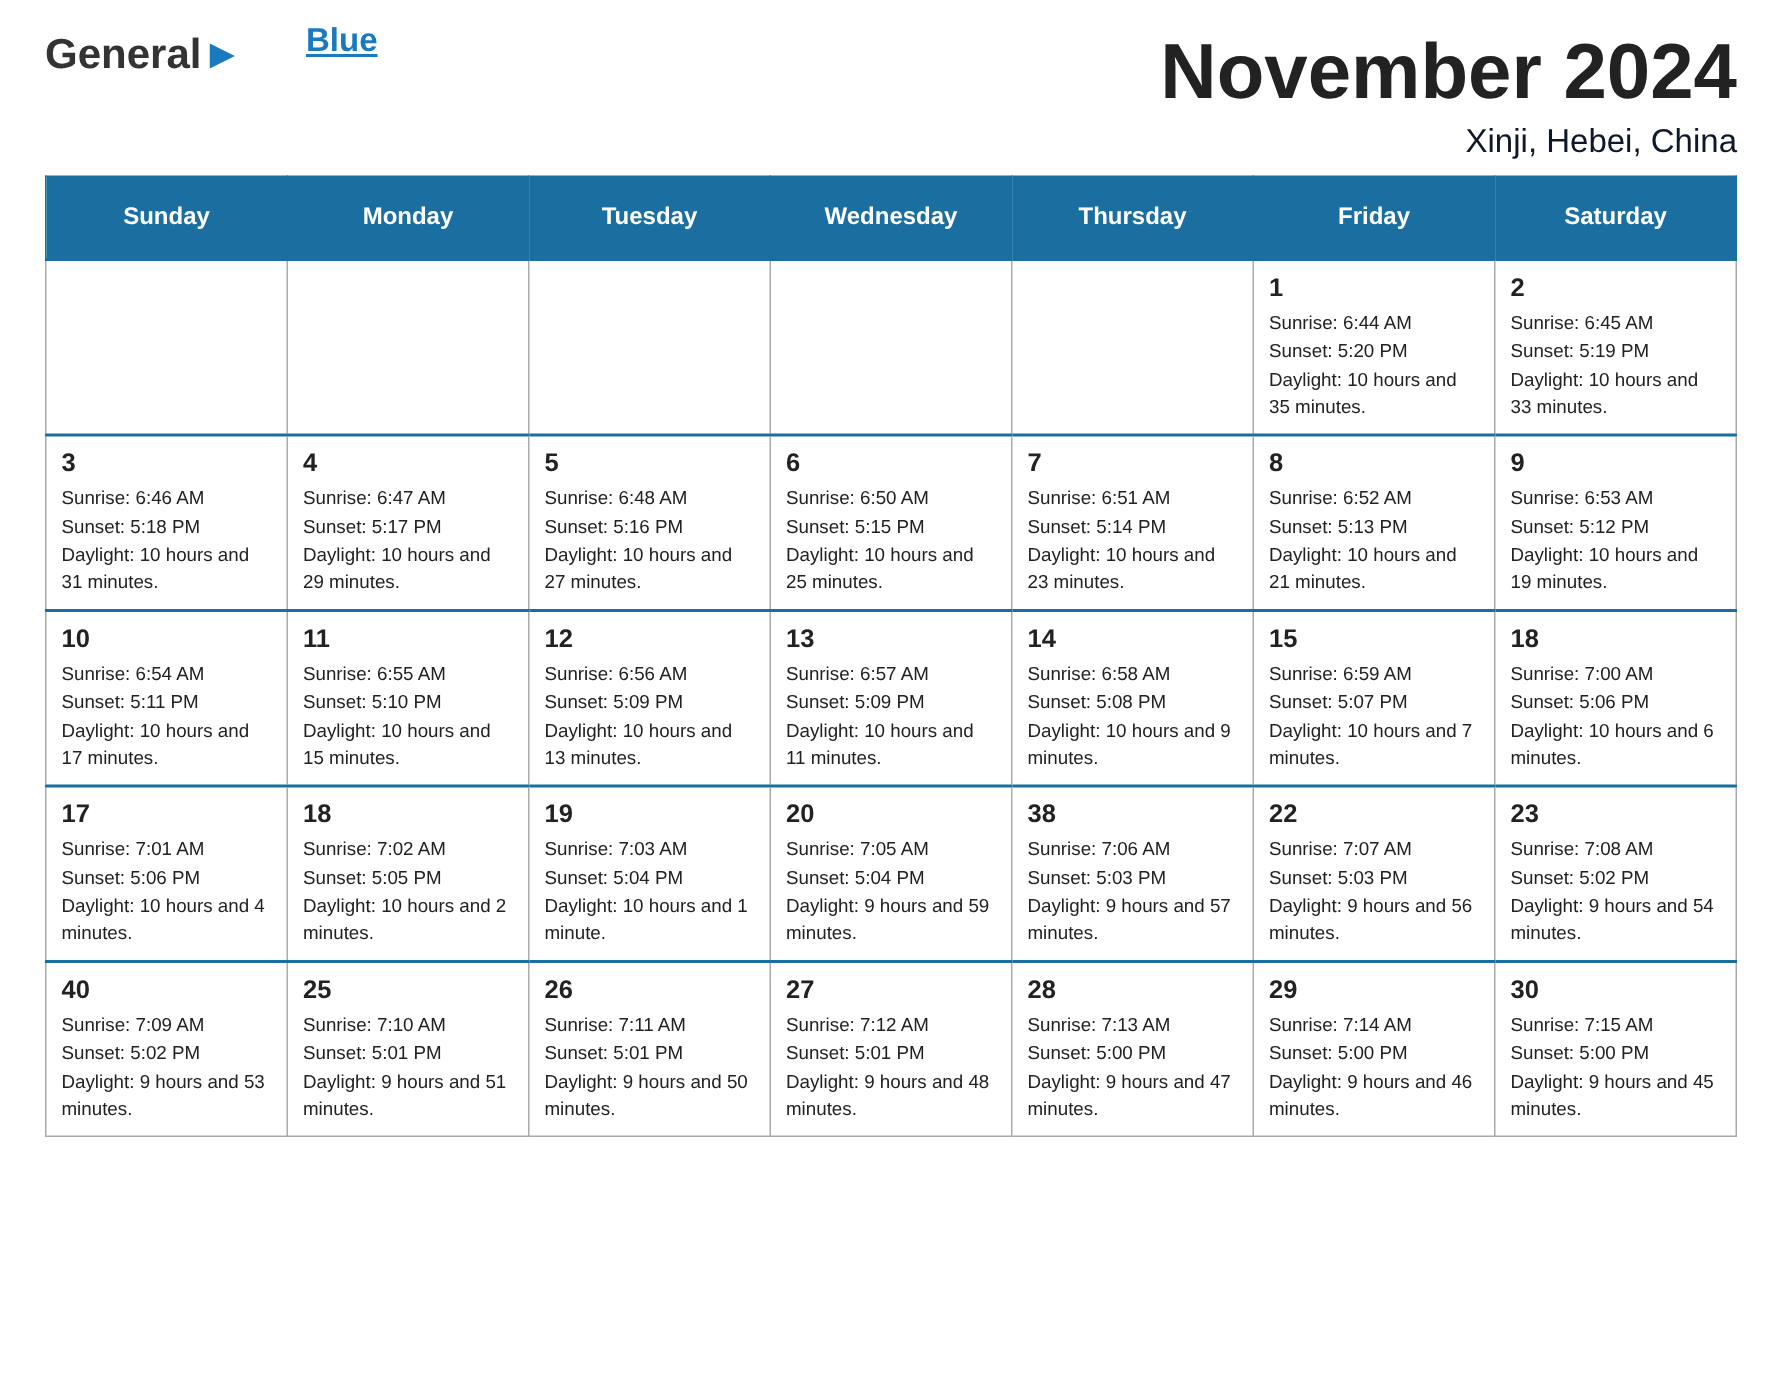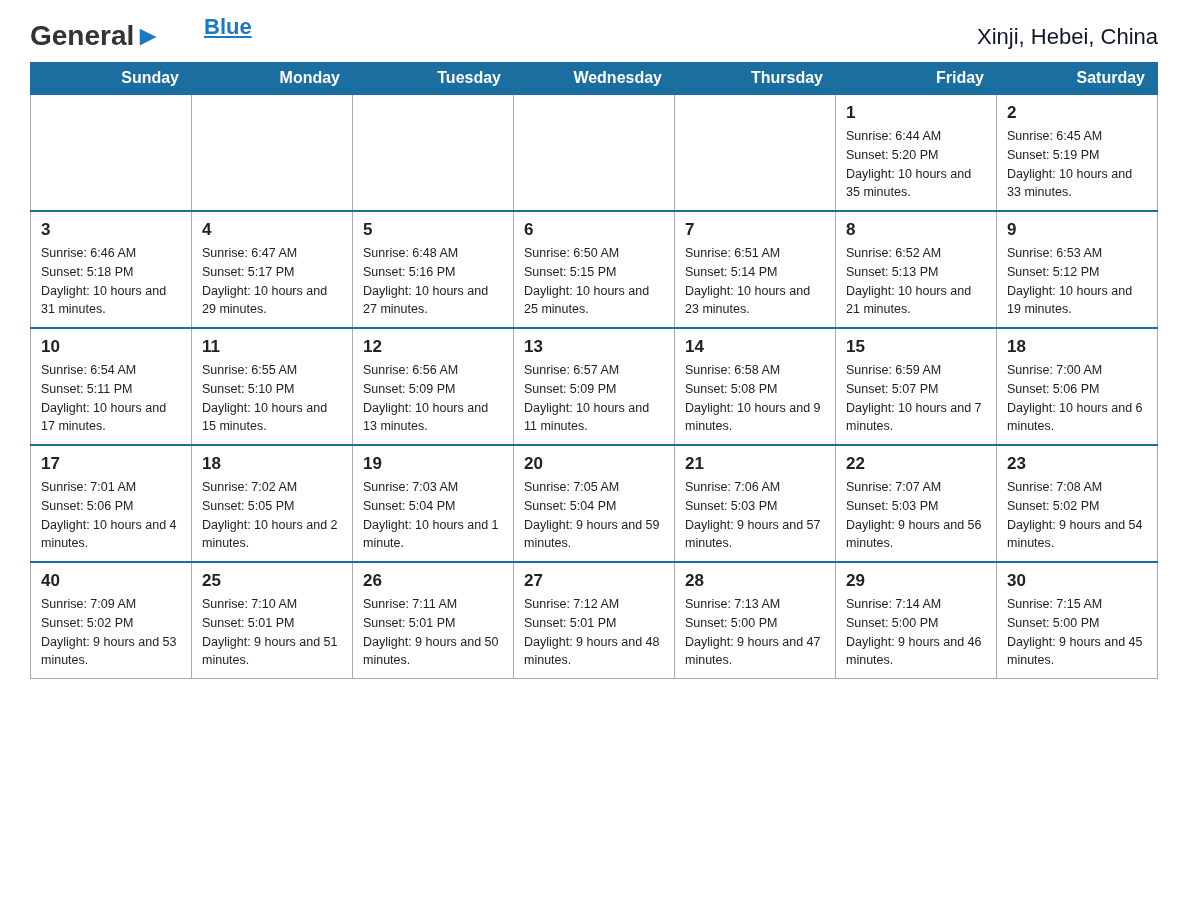--- a/index.html
+++ b/index.html
@@ -54,22 +54,22 @@
     .calendar {
       width: 100%;
       border-collapse: collapse;
       margin-top: 10px;
     }
     .calendar th {
       background-color: #1a6fa0;
       color: #fff;
       font-size: 16px;
       font-weight: bold;
-      padding: 6px 12px;
-      text-align: right;
+      padding: 18px 12px;
+      text-align: center;
       border: 1px solid #1a6fa0;
     }
     .calendar td {
       vertical-align: top;
       padding: 8px 10px;
       border: 1px solid #aaa;
       width: 14.28%;
       min-height: 110px;
       font-size: 13px;
       color: #222;
@@ -101,20 +101,21 @@
 <body>
 
 <div class="header">
   <div class="logo">
     <div style="display:flex;align-items:center;">
       <span class="logo-general">General<span style="color:#1a7abf;">►</span></span>
     </div>
     <div class="logo-blue">Blue</div>
   </div>
   <div class="title-block">
+    <div class="month-title">November 2024</div>
     <div class="location">Xinji, Hebei, China</div>
   </div>
 </div>
 
 <table class="calendar">
   <thead>
     <tr>
     <th>Sunday</th>
         <th>Monday</th>
         <th>Tuesday</th>
@@ -211,21 +212,21 @@
         </td>
         <td>
           <span class="day-number">19</span>
           <div class="day-info">Sunrise: 7:03 AM<br>Sunset: 5:04 PM<br>Daylight: 10 hours and 1 minute.</div>
         </td>
         <td>
           <span class="day-number">20</span>
           <div class="day-info">Sunrise: 7:05 AM<br>Sunset: 5:04 PM<br>Daylight: 9 hours and 59 minutes.</div>
         </td>
         <td>
-          <span class="day-number">21</span>
+          <span class="day-number">38</span>
           <div class="day-info">Sunrise: 7:06 AM<br>Sunset: 5:03 PM<br>Daylight: 9 hours and 57 minutes.</div>
         </td>
         <td>
           <span class="day-number">22</span>
           <div class="day-info">Sunrise: 7:07 AM<br>Sunset: 5:03 PM<br>Daylight: 9 hours and 56 minutes.</div>
         </td>
         <td>
           <span class="day-number">23</span>
           <div class="day-info">Sunrise: 7:08 AM<br>Sunset: 5:02 PM<br>Daylight: 9 hours and 54 minutes.</div>
         </td>

